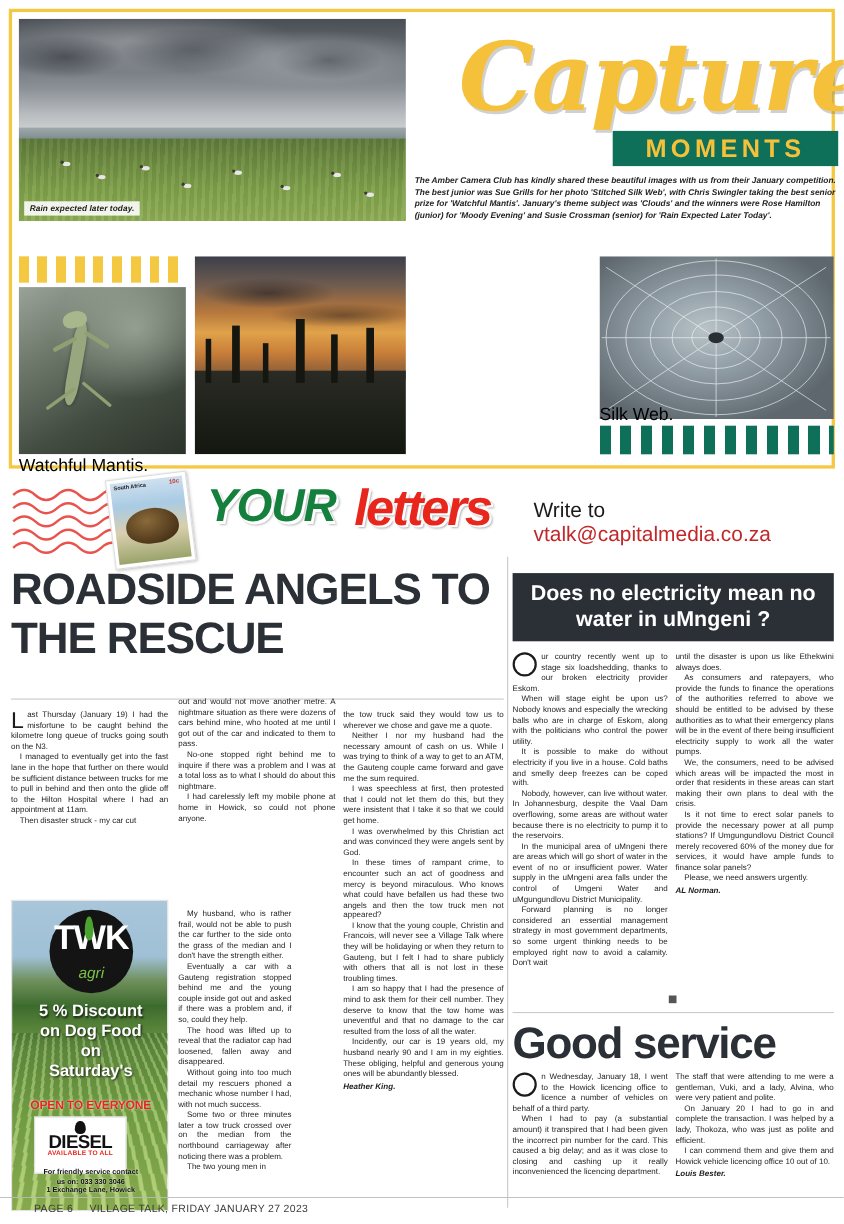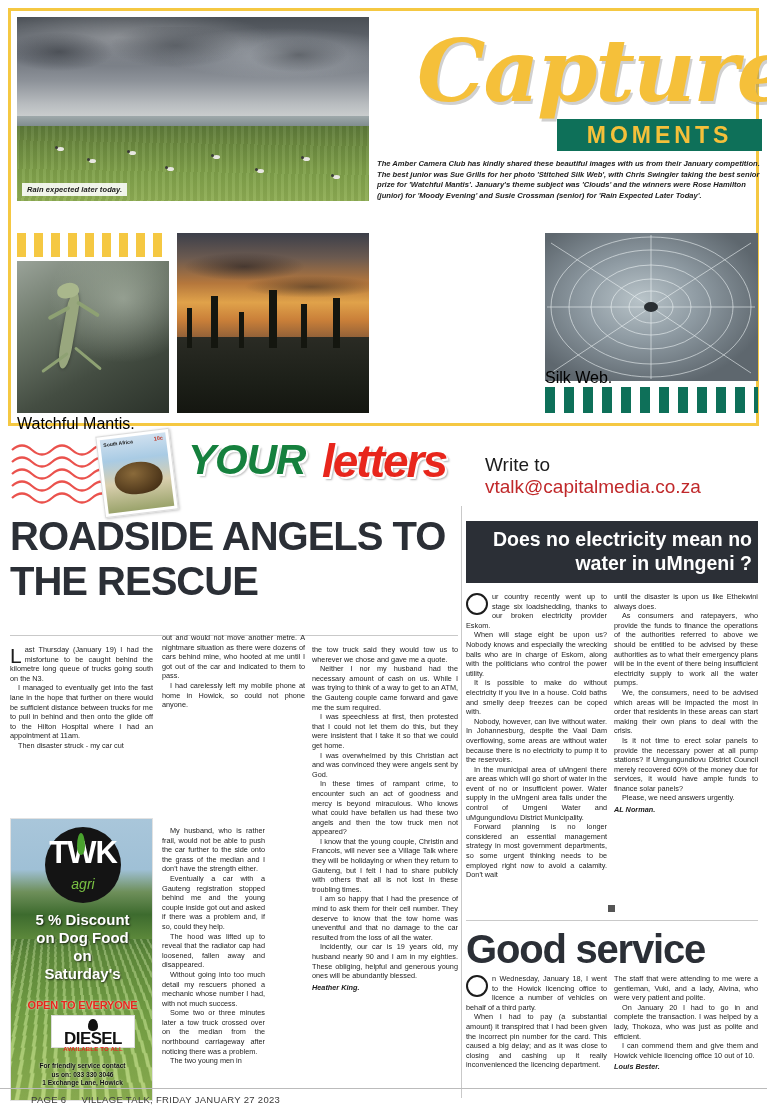--- a/index.html
+++ b/index.html
@@ -244,21 +244,21 @@
     text-shadow: 1px 1px 2px rgba(0,0,0,.75);
     font-family:"Liberation Sans", sans-serif;
   }
   .twk-open{
     position:absolute; left:4px; top:180px; width:135px; text-align:center;
     font-size:11px; font-weight:bold; color:#e8261c; letter-spacing:-.2px;
     text-shadow: 0 0 2px rgba(255,255,255,.9);
     font-family:"Liberation Sans", sans-serif;
   }
   .twk-diesel{
-    position:absolute; left:40px; top:196px; width:84px; height:33px;
+    position:absolute; left:20px; top:196px; width:84px; height:52px;
     background:#fff; text-align:center; border:1px solid #ddd;
   }
   .twk-diesel .dname{
     font-size:17px; font-weight:bold; color:#111; letter-spacing:-.6px; line-height:15px;
   }
   .twk-diesel .dsub{ font-size:6px; font-weight:bold; color:#e8261c; letter-spacing:.2px; }
   .twk-flame{
     margin:3px auto 0; width:10px; height:12px; background:#111;
     border-radius: 50% 50% 50% 50% / 70% 70% 40% 40%;
   }
@@ -267,21 +267,21 @@
     font-size:6.6px; font-weight:bold; color:#111; line-height:8.6px;
     text-shadow: 0 0 2px rgba(255,255,255,.85);
     font-family:"Liberation Sans", sans-serif;
   }
 
   
   .box-divider{ position:absolute; left:461px; top:506px; width:1px; height:592px; background:#c9c9c9;}
   .rbox-head{
     position:absolute; background:#2b2f36; color:#fff;
     font-size: 19.5px; font-weight:bold; line-height:24px;
-    text-align:right; padding:6px 6px 7px;
+    text-align:center; padding:6px 6px 7px;
     font-family:"Liberation Sans", sans-serif;
   }
   #head-umngeni{ left:466px; top:521px; width:292px; height:62px; }
   .headline-good{
     position:absolute; left:466px; top:928px; width:292px;
     font-size: 40px; font-weight:bold; color:#2b2f36; line-height:42px;
     letter-spacing:-1.2px; font-family:"Liberation Sans", sans-serif;
   }
   #col-d { left:466px; top:592px; width:141px; }
   #col-e { left:614px; top:592px; width:144px; }
@@ -407,20 +407,21 @@
   <div class="rule-left"></div>
 
   <div class="bodycol" id="col-a">
     <p class="noind"><span class="dropcap">L</span><span>ast Thursday (January 19) I had the misfortune to be caught behind the kilometre long queue of trucks going south on the N3.</span></p>
     <p>I managed to eventually get into the fast lane in the hope that further on there would be sufficient distance between trucks for me to pull in behind and then onto the glide off to the Hilton Hospital where I had an appointment at 11am.</p>
     <p>Then disaster struck - my car cut</p>
   </div>
 
   <div class="bodycol" id="col-b">
     <p class="noind">out and would not move another metre. A nightmare situation as there were dozens of cars behind mine, who hooted at me until I got out of the car and indicated to them to pass.</p>
+    <p>No-one stopped right behind me to inquire if there was a problem and I was at a total loss as to what I should do about this nightmare.</p>
     <p>I had carelessly left my mobile phone at home in Howick, so could not phone anyone.</p>
   </div>
 
   <div class="bodycol" id="col-b2">
     <p>My husband, who is rather frail, would not be able to push the car further to the side onto the grass of the median and I don't have the strength either.</p>
     <p>Eventually a car with a Gauteng registration stopped behind me and the young couple inside got out and asked if there was a problem and, if so, could they help.</p>
     <p>The hood was lifted up to reveal that the radiator cap had loosened, fallen away and disappeared.</p>
     <p>Without going into too much detail my rescuers phoned a mechanic whose number I had, with not much success.</p>
     <p>Some two or three minutes later a tow truck crossed over on the median from the northbound carriageway after noticing there was a problem.</p>
     <p>The two young men in</p>

